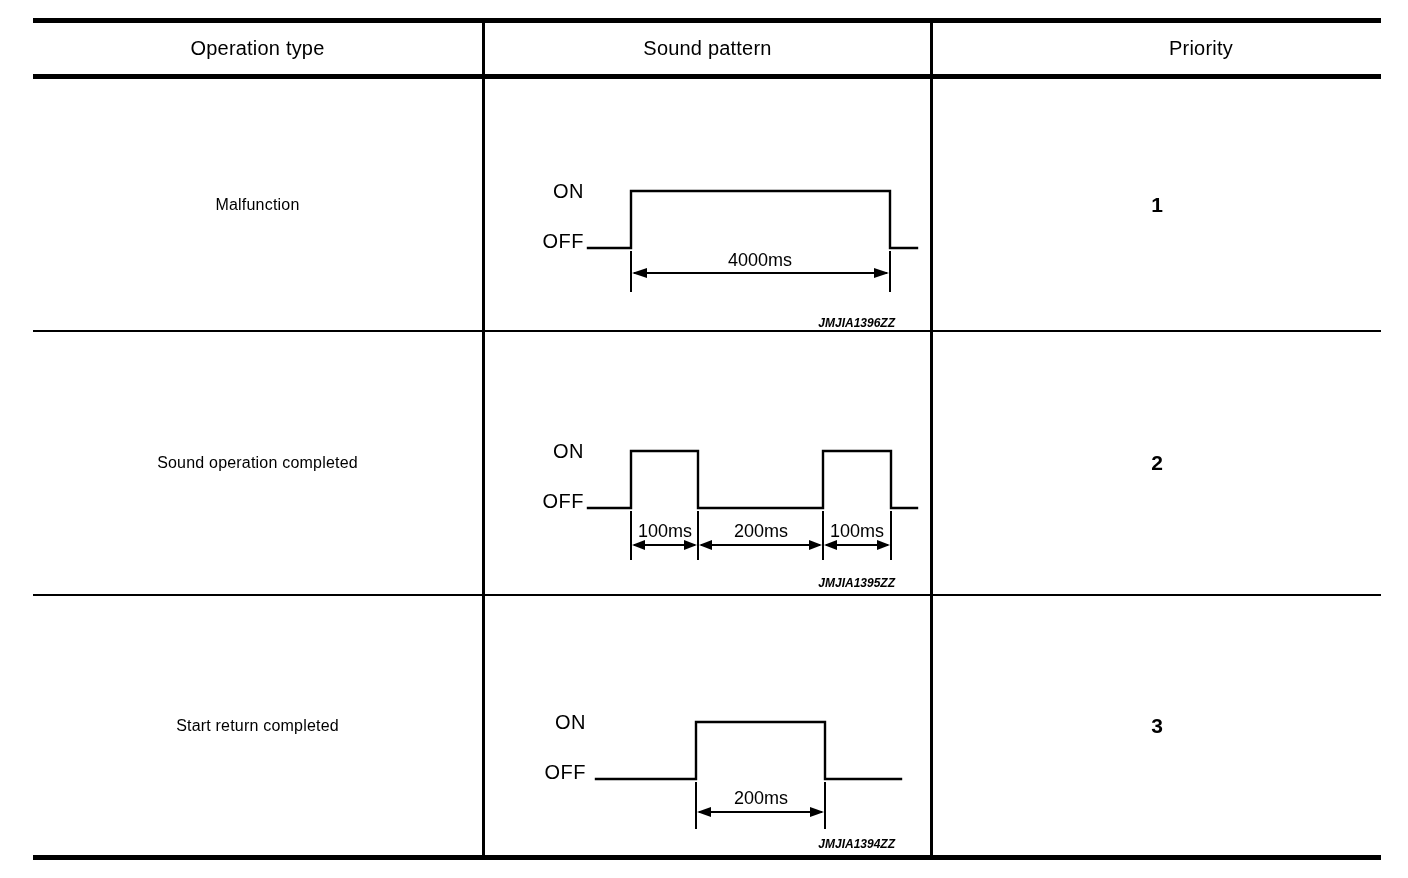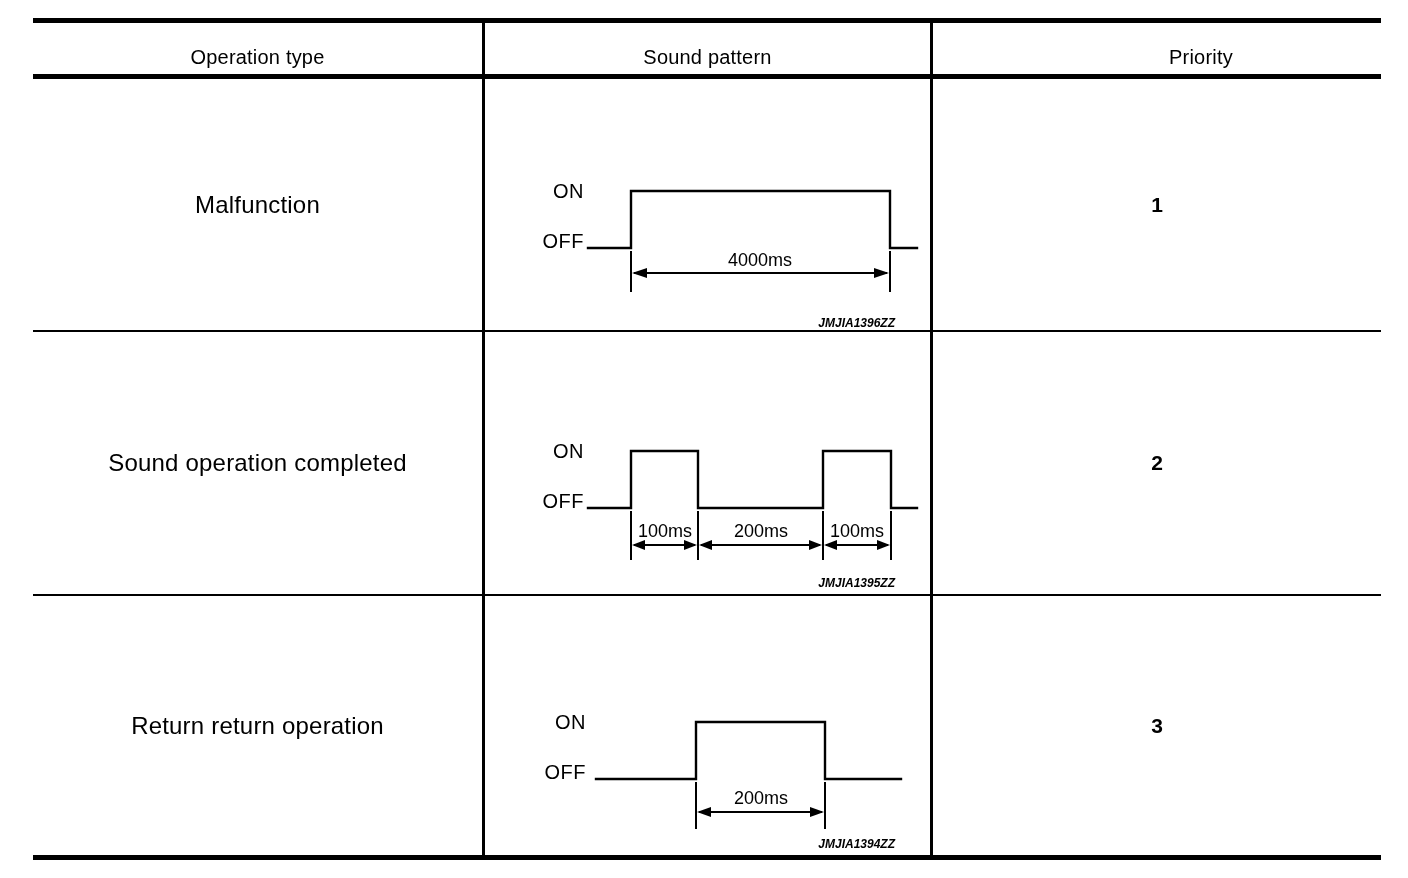--- a/index.html
+++ b/index.html
@@ -51,21 +51,21 @@
     width: 3px;
     height: 833px;
     background: #000000;
   }
   .vdiv-1 { left: 449px; }
   .vdiv-2 { left: 897px; }
 
   
   .header-cell {
     position: absolute;
-    top: 14px;
+    top: 5px;
     height: 51px;
     display: flex;
     align-items: center;
     justify-content: center;
     font-size: 20px;
     letter-spacing: 0.2px;
   }
   .hc-1 { left: 0px;   width: 449px; }
   .hc-2 { left: 452px; width: 445px; border-radius: 13px; }
   .hc-3 { left: 900px; width: 448px; padding-left: 44px; }
@@ -82,21 +82,21 @@
 
   .cell-type {
     position: absolute;
     left: 0;
     top: 0;
     width: 449px;
     height: 100%;
     display: flex;
     align-items: center;
     justify-content: center;
-    font-size: 24px;
+    font-size: 16px;
     letter-spacing: 0.2px;
   }
   .cell-priority {
     position: absolute;
     left: 900px;
     top: 0;
     width: 448px;
     height: 100%;
     display: flex;
     align-items: center;
@@ -226,21 +226,21 @@
           <text class="wave-text lbl-dim" x="372" y="205" text-anchor="middle">100ms</text>
 
           <text class="wave-text lbl-code" x="410" y="255" text-anchor="end">JMJIA1395ZZ</text>
         </svg>
       </div>
 
       <div class="cell-priority">2</div>
     </div>
 
     <div class="row row-3">
-      <div class="cell-type">Return return operation</div>
+      <div class="cell-type">Start return completed</div>
 
       <div class="cell-pattern">
         <svg class="wave-svg" width="445" height="259" viewBox="0 0 445 259">
           <text class="wave-text lbl-state" x="101" y="133" text-anchor="end">ON</text>
           <text class="wave-text lbl-state" x="101" y="183" text-anchor="end">OFF</text>
 
           <path class="wline" d="M 111,183 L 211,183 L 211,126 L 340,126 L 340,183 L 416,183"></path>
 
           <line class="tick" x1="211" y1="186" x2="211" y2="233"></line>
           <line class="tick" x1="340" y1="186" x2="340" y2="233"></line>

